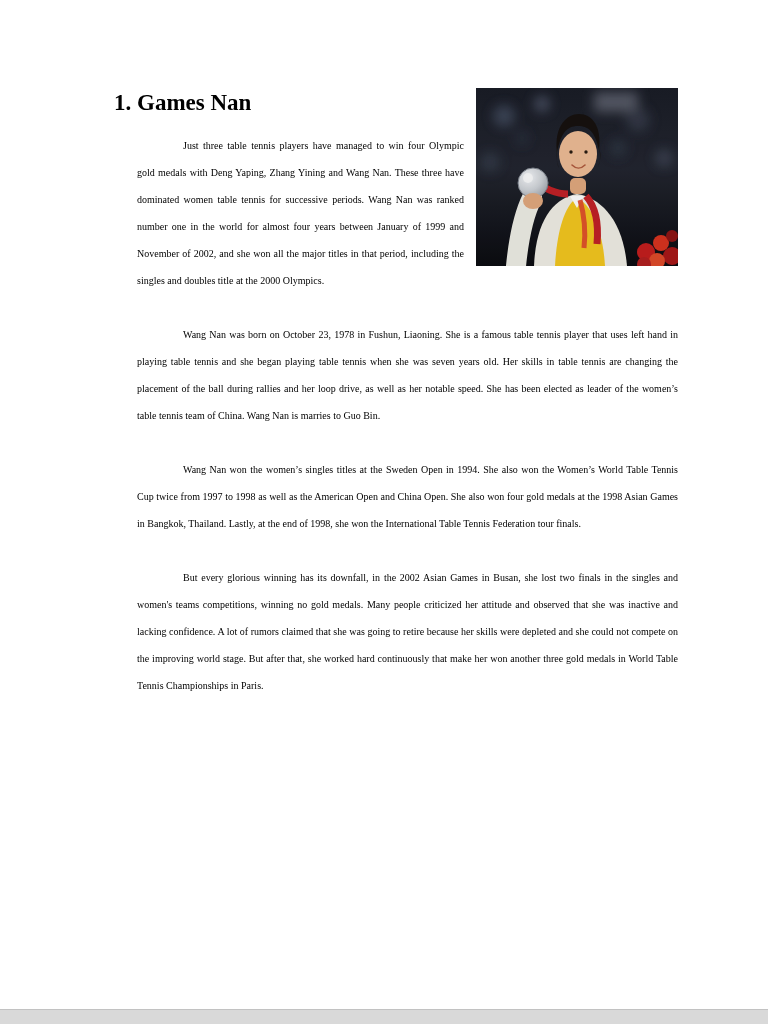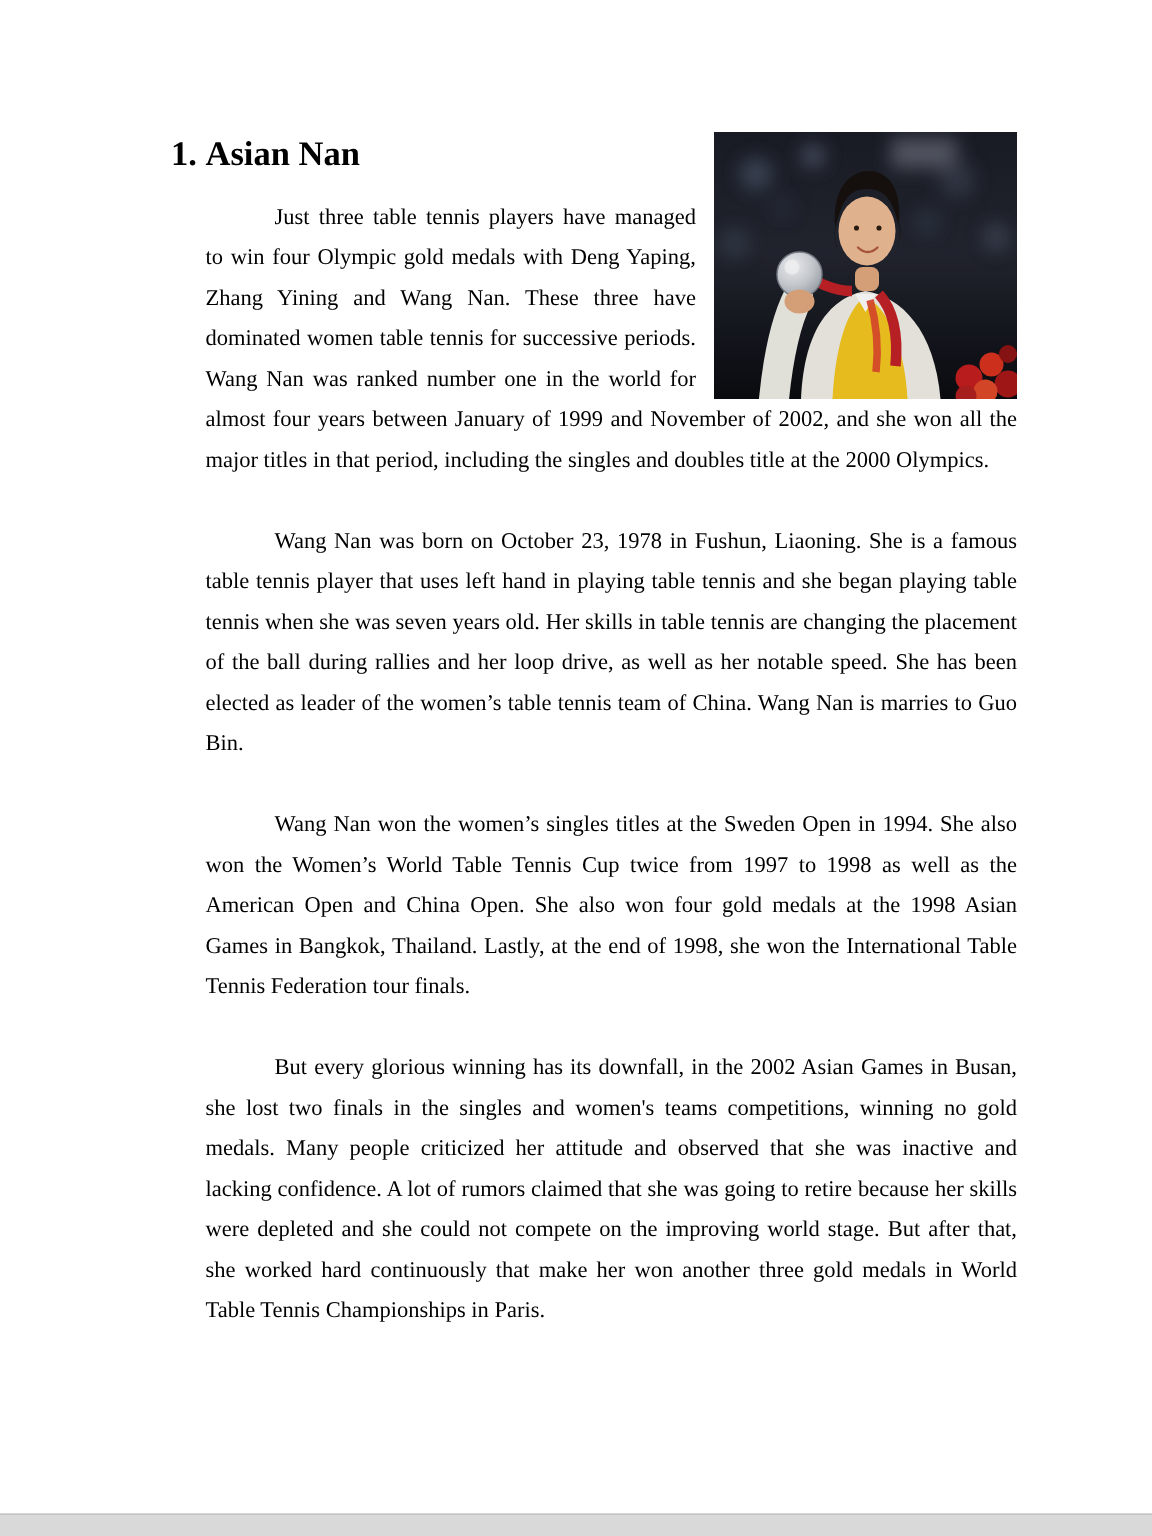--- a/index.html
+++ b/index.html
@@ -34,21 +34,21 @@
   h1.heading {
     font-size: 23px;
     font-weight: bold;
     line-height: 30px;
     margin-left: -23px;
     margin-bottom: 14px;
     font-family: "Liberation Serif", serif;
   }
   h1.heading .num { display: inline-block; min-width: 23px; }
   p.para {
-    font-size: 15px;
+    font-size: 10px;
     line-height: 27px;
     text-align: justify;
     text-indent: 46px;
     margin-bottom: 27px;
   }
   .page-bottom-gap {
     position: absolute;
     left: 0; right: 0; bottom: 0;
     height: 15px;
     background: #d9d9d9;
@@ -131,21 +131,21 @@
           <circle cx="196" cy="168" r="9" fill="#a81818"></circle>
           <circle cx="181" cy="173" r="8" fill="#e04b2a"></circle>
           <circle cx="196" cy="148" r="6" fill="#8f1515"></circle>
           <circle cx="168" cy="176" r="7" fill="#b22020"></circle>
         </g>
 
         <rect width="202" height="178" fill="#000000" opacity="0.06"></rect>
       </svg>
     </figure>
 
-    <h1 class="heading"><span class="num">1.</span><span>Asian Nan</span></h1>
+    <h1 class="heading"><span class="num">1.</span><span>Games Nan</span></h1>
 
     <p class="para">Just three table tennis players have managed to win four Olympic gold medals with Deng Yaping, Zhang Yining and Wang Nan. These three have dominated women table tennis for successive periods. Wang Nan was ranked number one in the world for almost four years between January of 1999 and November of 2002, and she won all the major titles in that period, including the singles and doubles title at the 2000 Olympics.</p>
     <p class="para">Wang Nan was born on October 23, 1978 in Fushun, Liaoning. She is a famous table tennis player that uses left hand in playing table tennis and she began playing table tennis when she was seven years old. Her skills in table tennis are changing the placement of the ball during rallies and her loop drive, as well as her notable speed. She has been elected as leader of the women’s table tennis team of China. Wang Nan is marries to Guo Bin.</p>
     <p class="para">Wang Nan won the women’s singles titles at the Sweden Open in 1994. She also won the Women’s World Table Tennis Cup twice from 1997 to 1998 as well as the American Open and China Open. She also won four gold medals at the 1998 Asian Games in Bangkok, Thailand. Lastly, at the end of 1998, she won the International Table Tennis Federation tour finals.</p>
     <p class="para">But every glorious winning has its downfall, in the 2002 Asian Games in Busan, she lost two finals in the singles and women's teams competitions, winning no gold medals. Many people criticized her attitude and observed that she was inactive and lacking confidence. A lot of rumors claimed that she was going to retire because her skills were depleted and she could not compete on the improving world stage. But after that, she worked hard continuously that make her won another three gold medals in World Table Tennis Championships in Paris.</p>
 
   </div>
 
   <div class="page-bottom-gap"></div>
 </div>

